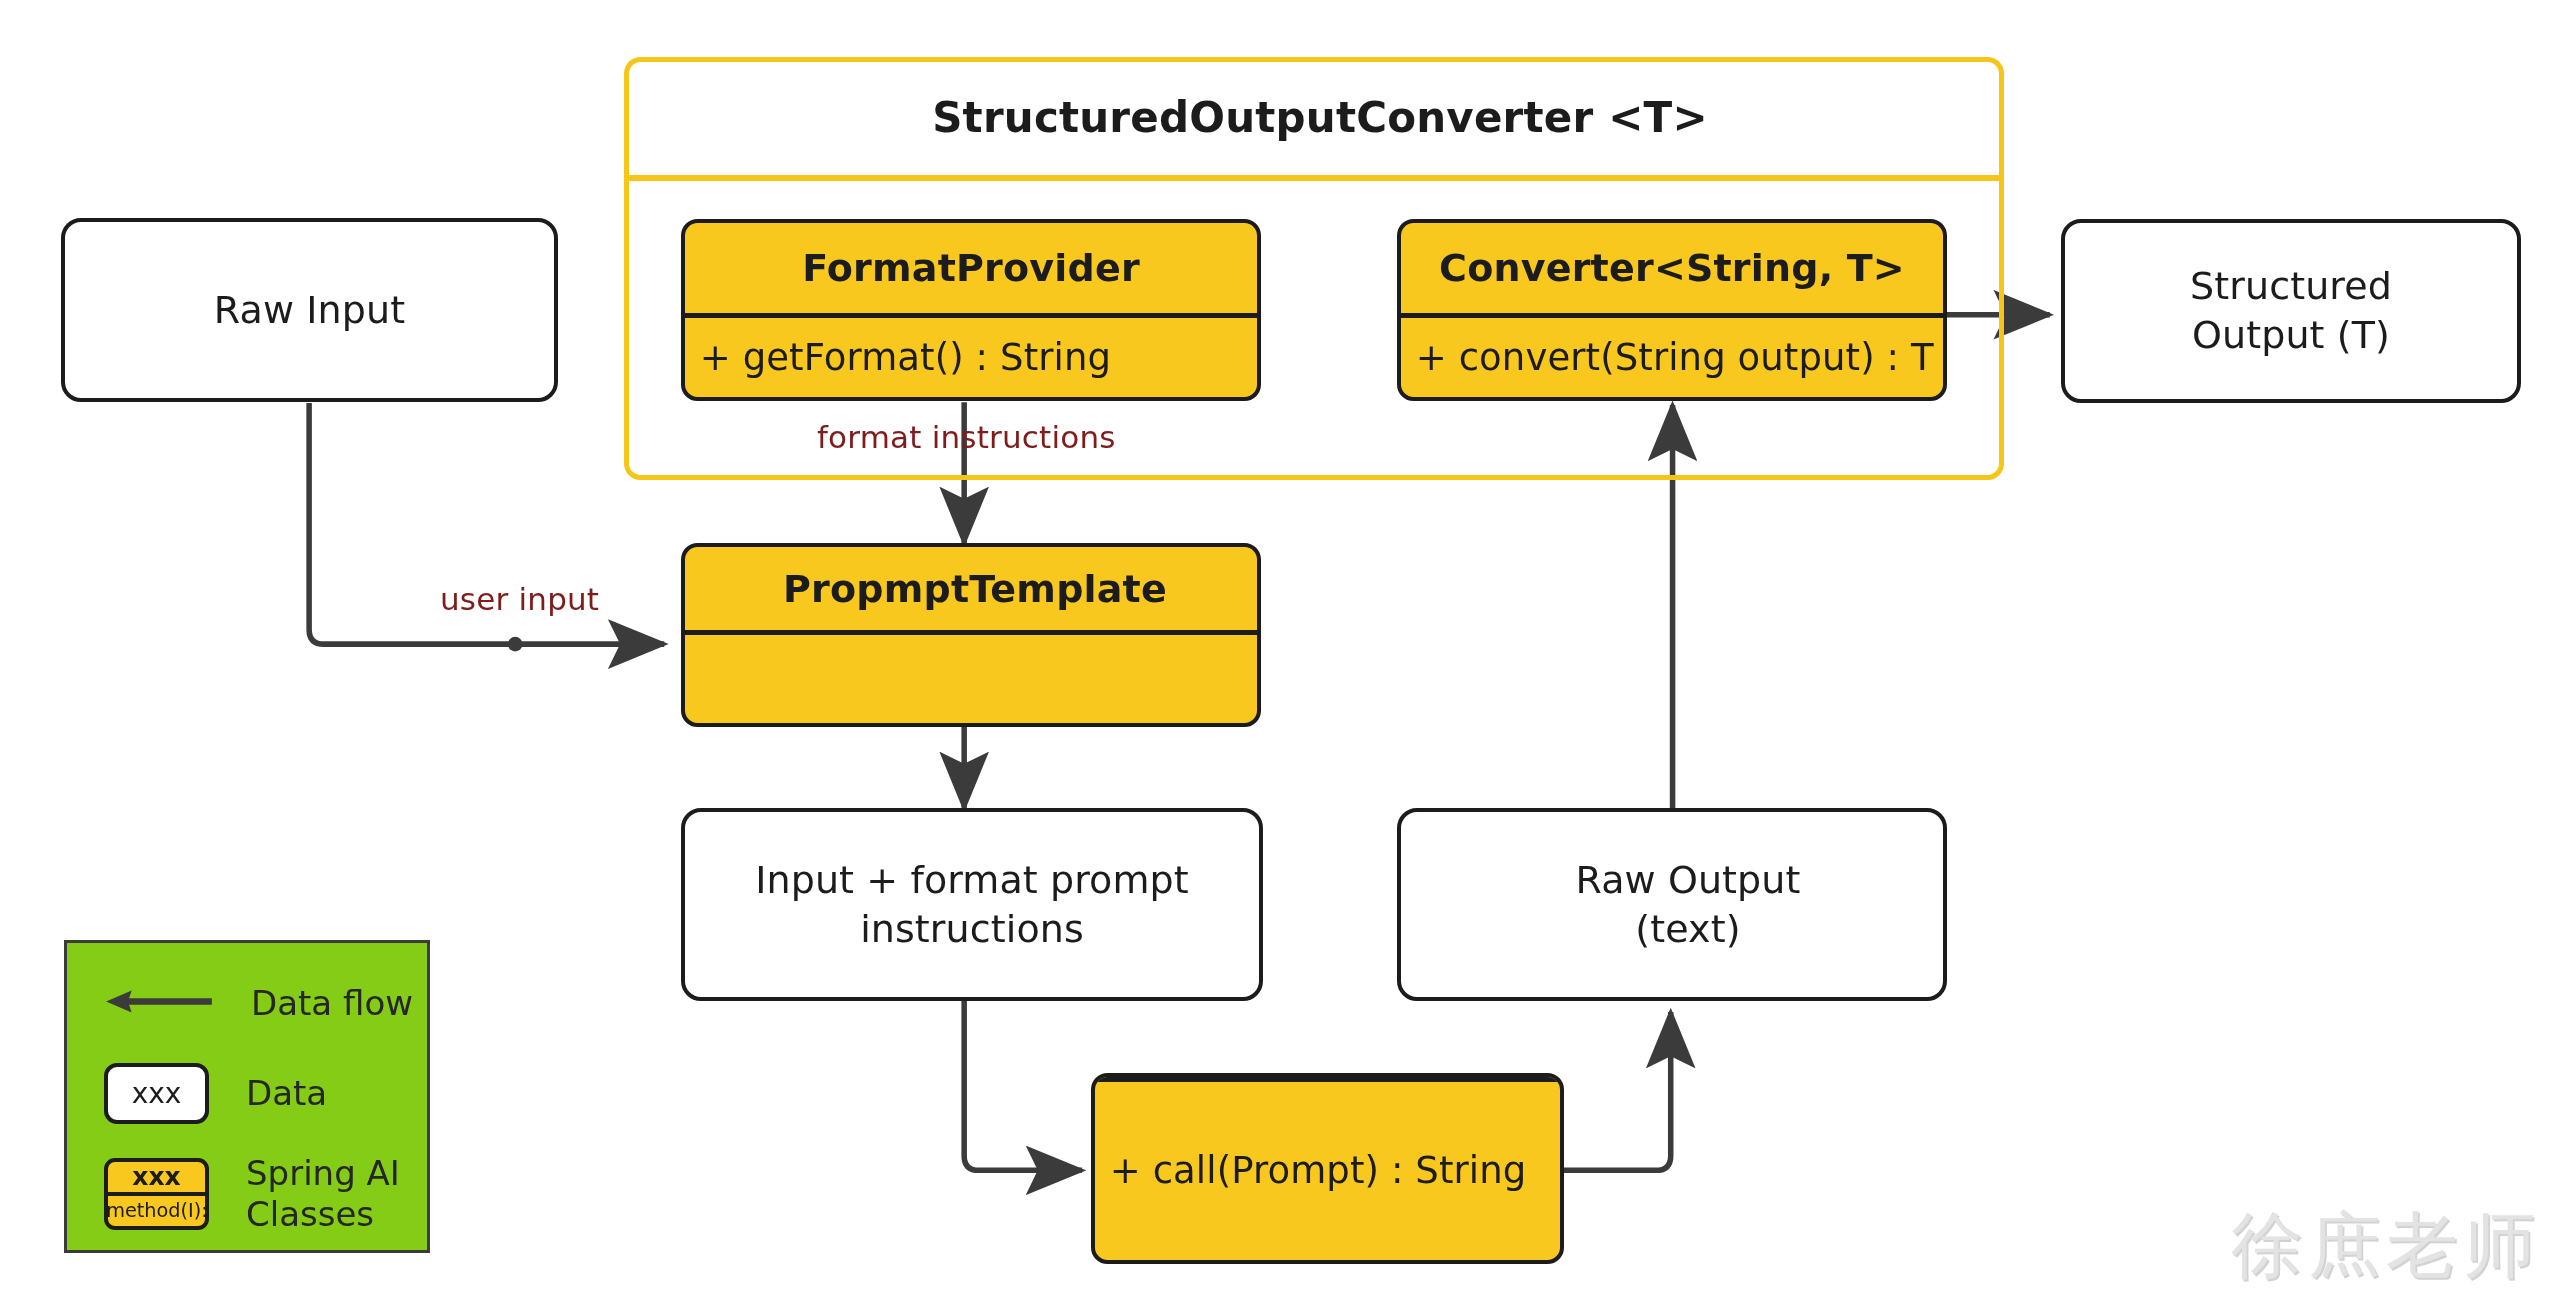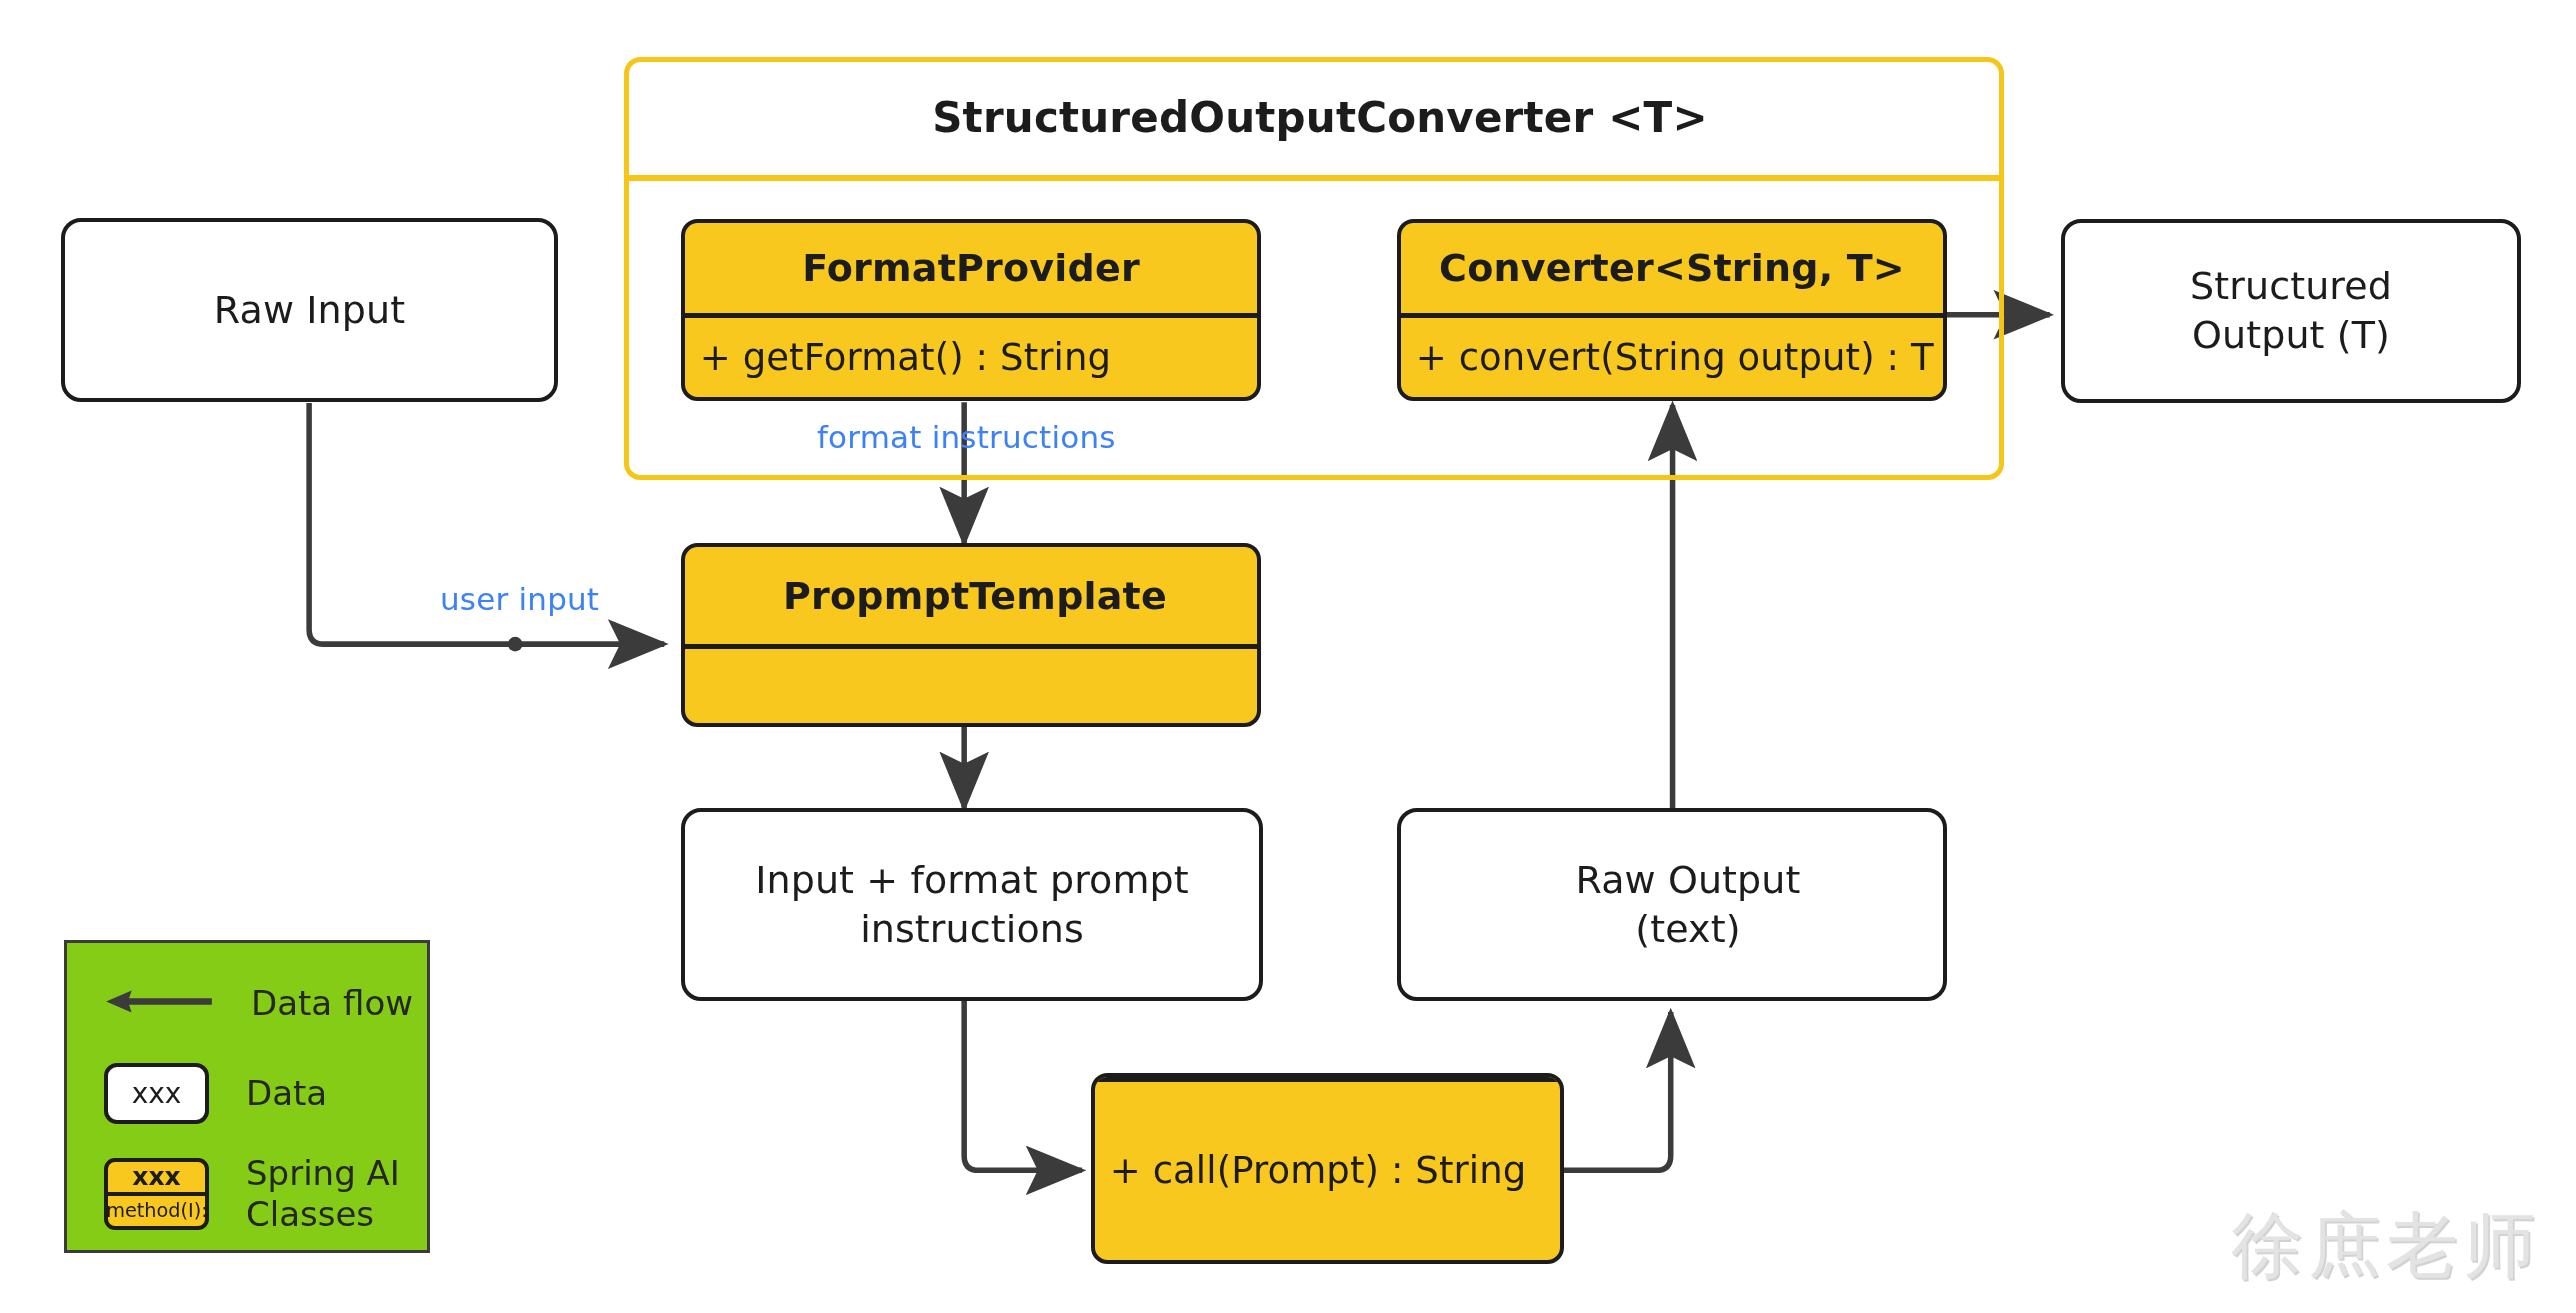--- a/index.html
+++ b/index.html
@@ -115,21 +115,21 @@
     top: 175px;
     width: 1380px;
     height: 5.5px;
     background: #F5C518;
   }
 
   
   .edge-label {
     position: absolute;
     font-size: 31px;
-    color: #3b82f6;
+    color: #7f1d1d;
     white-space: nowrap;
     letter-spacing: 0.2px;
   }
 
   
   #legend {
     position: absolute;
     left: 64px;
     top: 940px;
     width: 366px;
@@ -258,21 +258,21 @@
     <div class="uml-sep"></div>
     <div class="uml-body">+ getFormat() : String</div>
   </div>
 
   <div class="node data-box" style="left:2061px; top:219px; width:460px; height:184px; white-space:pre-line;">
     <span>Structured
 Output (T)</span>
   </div>
 
   <div class="node uml empty-body" style="left:681px; top:543px; width:580px; height:184px;">
-    <div class="uml-title" style="height:97px;padding-left:8px;">PropmptTemplate</div>
+    <div class="uml-title" style="height:83px;padding-left:8px;">PropmptTemplate</div>
     <div class="uml-sep"></div>
     <div class="uml-body"></div>
   </div>
 
   <div class="node data-box" style="left:681px; top:808px; width:582px; height:193px; white-space:pre-line;">
     <span>Input + format prompt
 instructions</span>
   </div>
 
   <div class="node data-box" style="left:1397px; top:808px; width:550px; height:193px; white-space:pre-line;padding-left:32px;">

